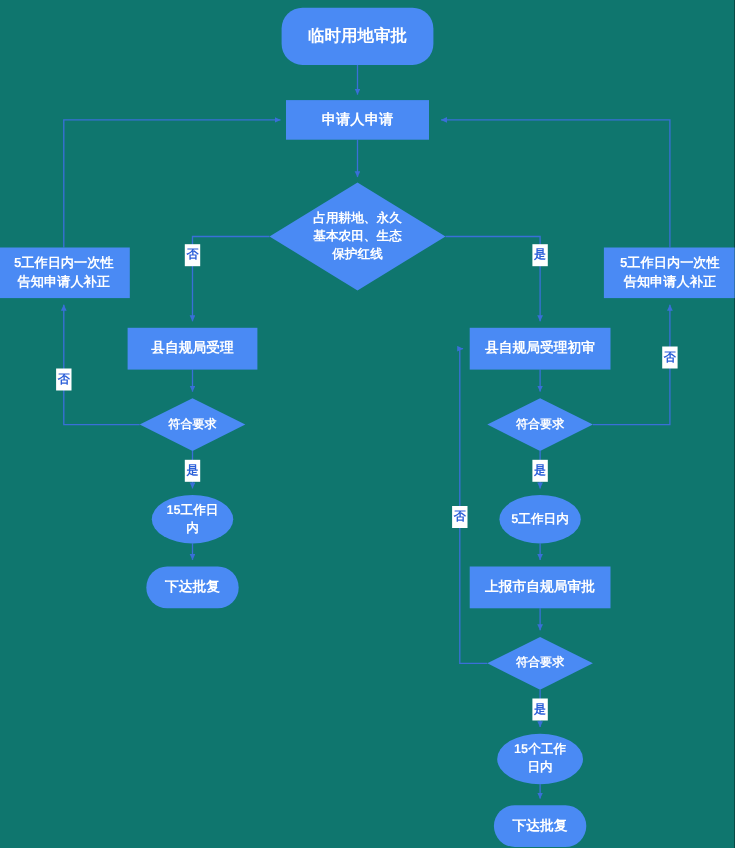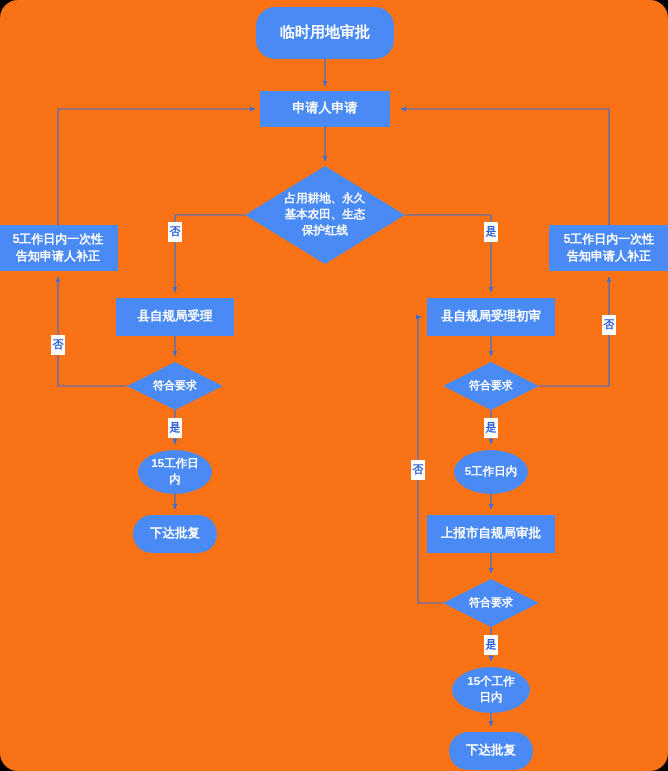--- a/index.html
+++ b/index.html
@@ -1,19 +1,19 @@
 <!DOCTYPE html>
 <html><head>
 <meta charset="utf-8">
 <title>临时用地审批流程图</title>
 <style>
   html,body{margin:0;padding:0;background:#000;}
   body{width:668px;height:771px;overflow:hidden;
        font-family:"Liberation Sans","DejaVu Sans",sans-serif;}
-  #canvas{position:relative;width:668px;height:771px;background:#f97316;border-radius:18px;}
+  #canvas{position:relative;width:668px;height:771px;background:#0f766e;}
   svg{position:absolute;top:0;left:0;width:668px;height:771px;}
   text{font-family:"Liberation Sans","DejaVu Sans",sans-serif;}
   .node-label{fill:#ffffff;font-weight:bold;text-anchor:middle;dominant-baseline:middle;}
   .edge-label{fill:#2b5fd9;font-weight:bold;font-size:11px;text-anchor:middle;dominant-baseline:middle;}
   .edge-label-bg{fill:#ffffff;}
   .shape{fill:#4a8af4;stroke:none;}
   .link{stroke:#3a6fd8;stroke-width:1.2;fill:none;}
 </style>
 </head>
 <body>

